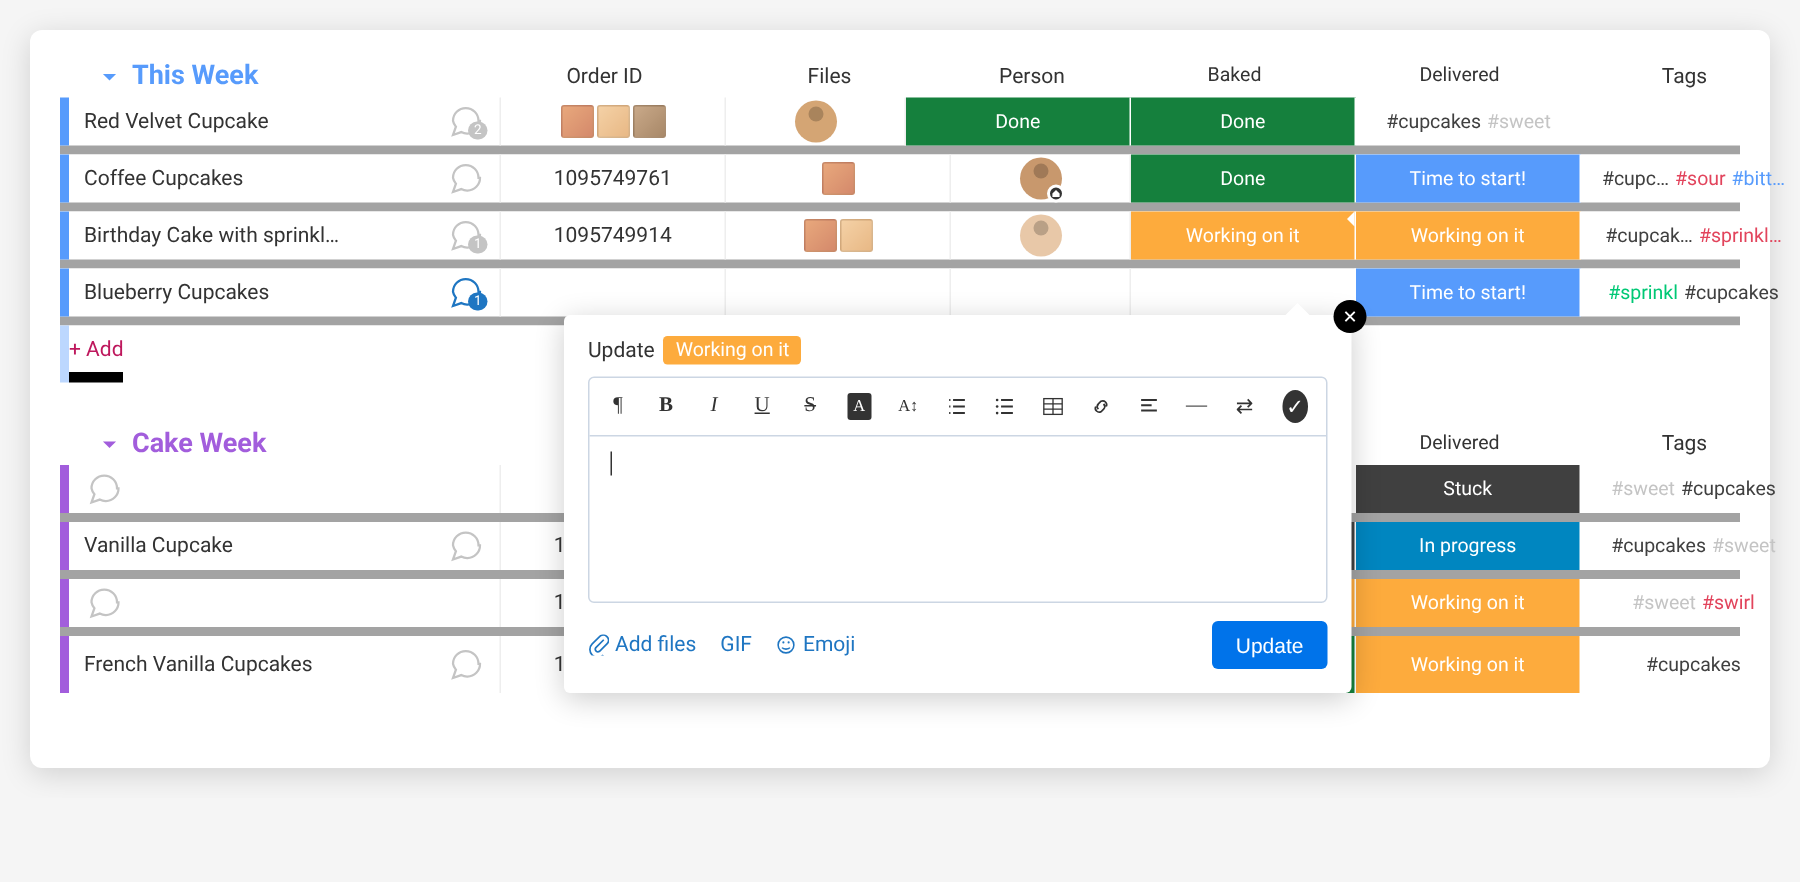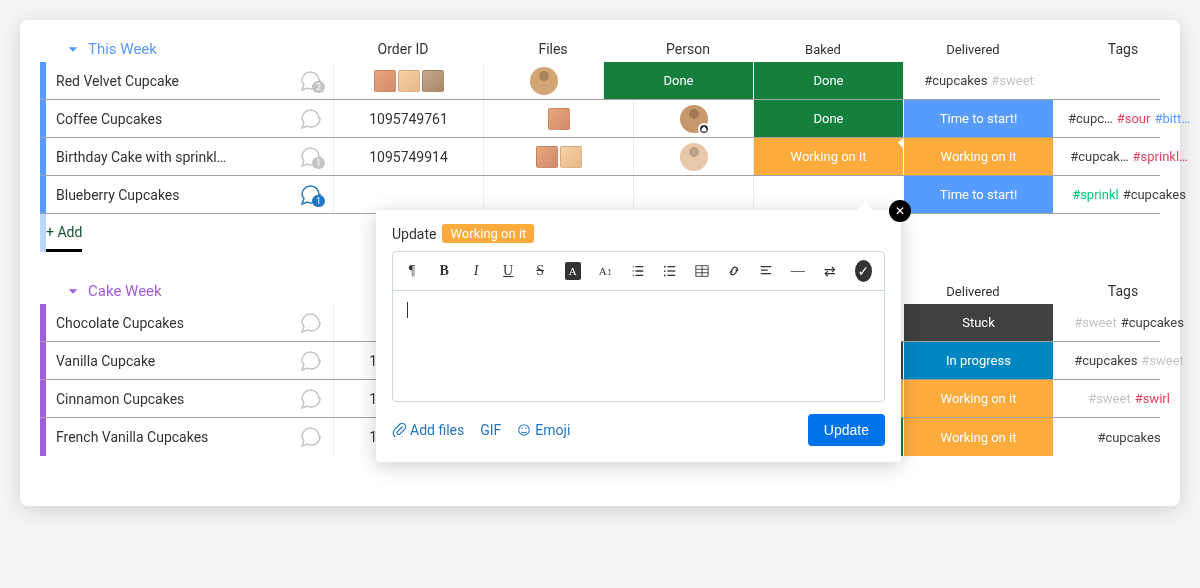--- a/index.html
+++ b/index.html
@@ -2,28 +2,28 @@
 <html><head>
 <meta charset="utf-8">
 <style>
 *{box-sizing:border-box;margin:0;padding:0}
 body{font-family:-apple-system,BlinkMacSystemFont,"Segoe UI",Roboto,sans-serif;background:#f5f5f5;padding:20px;font-size:14px;color:#333}
 .board{background:#fff;border-radius:8px;box-shadow:0 4px 20px rgba(0,0,0,.15);padding:20px;width:1160px;margin:0 auto;position:relative}
 .group{margin-bottom:30px}
 .group-header{display:flex;align-items:center}
 .chevron-icon{width:18px;height:18px;margin-right:6px;display:flex;align-items:center;justify-content:center}
 .chevron-icon svg{width:14px;height:14px}
-.group-title{font-size:15px;font-weight:400}
+.group-title{font-size:18px;font-weight:700}
 .g-blue .group-title{color:#579bfc}
 .g-blue .chevron-icon svg{fill:#579bfc}
 .g-purple .group-title{color:#a25ddc}
 .g-purple .chevron-icon svg{fill:#a25ddc}
 .head-row{display:flex;align-items:center;padding:0 0 4px;color:#333;font-weight:400}
 .head-row .name-col{padding-left:24px}
-.row{display:flex;align-items:stretch;background:#fff;border-bottom:1px solid #a3a3a3;height:38px}
+.row{display:flex;align-items:stretch;background:#fff;border-bottom:6px solid #a3a3a3;height:38px}
 .row:last-child{border-bottom:none}
 .color-bar{width:6px;flex-shrink:0}
 .g-blue .color-bar{background:#579bfc}
 .g-purple .color-bar{background:#a25ddc}
 .name-col{width:288px;flex-shrink:0;display:flex;align-items:center;padding:0 8px 0 10px;border-right:1px solid #eee}
 .row-name{flex:1;white-space:nowrap;overflow:hidden;text-overflow:ellipsis;color:#333}
 .comment-icon{width:28px;height:28px;display:flex;align-items:center;justify-content:center;color:#c4c4c4;position:relative}
 .comment-icon svg{width:24px;height:24px;stroke:currentColor;fill:none}
 .comment-icon.active{color:#1f76c2}
 .comment-badge{position:absolute;bottom:2px;right:0;background:#c4c4c4;color:#fff;border-radius:8px;font-size:9px;padding:0 4px;min-width:12px;text-align:center;line-height:12px}
@@ -49,21 +49,21 @@
 .st-inprogress{background:#0086c0}
 .corner-tri{position:absolute;top:0;right:0;width:0;height:0;border-style:solid;border-width:0 10px 10px 0;border-color:transparent #fff transparent transparent}
 .corner-tri::after{content:"";position:absolute;top:0;right:-10px;width:0;height:0;border-style:solid;border-width:0 0 10px 10px;border-color:transparent transparent transparent #fdab3d}
 .tags-col{width:150px;flex-shrink:0;display:flex;align-items:center;justify-content:center;gap:4px;padding:0 6px;overflow:hidden;white-space:nowrap}
 .tag{font-size:13px}
 .tag-gray{color:#c4c4c4}
 .tag-purple{color:#404040}
 .tag-blue{color:#579bfc}
 .tag-red{color:#e2445c}
 .tag-green{color:#00c875}
-.add-row{display:flex;align-items:center;height:38px;padding-left:18px;color:#14532d;border-bottom:3px solid #000000}
+.add-row{display:flex;align-items:center;height:38px;padding-left:18px;color:#be185d;border-bottom:7px solid #000000}
 .add-row-inner{padding-left:0}
 
 .popover{position:absolute;top:190px;left:356px;width:525px;background:#fff;border-radius:4px;box-shadow:0 4px 20px rgba(0,0,0,.2);z-index:10}
 .pop-arrow{position:absolute;top:-8px;right:28px;width:0;height:0;border-style:solid;border-width:0 8px 8px;border-color:transparent transparent #fff}
 .pop-close{position:absolute;top:-10px;right:-10px;width:22px;height:22px;border-radius:50%;background:#000;color:#fff;display:flex;align-items:center;justify-content:center;font-size:12px;cursor:pointer}
 .pop-header{padding:14px 16px 8px;display:flex;align-items:center;gap:6px}
 .pop-pill{background:#fdab3d;color:#fff;padding:2px 8px;border-radius:3px;font-size:13px}
 .editor{margin:0 16px;border:1px solid #ccd6e3;border-radius:4px}
 .toolbar{display:flex;align-items:center;gap:18px;padding:8px 12px;border-bottom:1px solid #ccd6e3;color:#333}
 .tb-btn{width:18px;height:18px;display:flex;align-items:center;justify-content:center;font-family:serif;cursor:pointer}
@@ -223,21 +223,20 @@
           <div class="orderid-col">Order ID</div>
           <div class="files-col">Files</div>
           <div class="person-col">Person</div>
           <div class="status-col">Baked</div>
           <div class="status-col">Delivered</div>
           <div class="tags-col">Tags</div>
         </div>
         <div class="row">
           <div class="color-bar"></div>
           <div class="name-col">
-            <span class="row-name">Chocolate Cupcakes</span>
             <span class="comment-icon">
               <svg viewBox="0 0 24 24">
                 <path d="M21 11.5a8.38 8.38 0 01-8.5 8.5 8.5 8.5 0 01-4-.95L3 21l1.95-5.5A8.38 8.38 0 013 11.5a8.5 8.5 0 0117 0z" stroke-width="1.5"></path>
               </svg>
             </span>
           </div>
           <div class="orderid-col"></div>
           <div class="files-col"></div>
           <div class="person-col"></div>
           <div class="status-col" style="background:transparent"></div>
@@ -274,21 +273,20 @@
           <div class="status-col st-stuck">Stuck</div>
           <div class="status-col st-inprogress">In progress</div>
           <div class="tags-col">
             <span class="tag tag-purple">#cupcakes</span>
             <span class="tag tag-gray">#sweet</span>
           </div>
         </div>
         <div class="row">
           <div class="color-bar"></div>
           <div class="name-col">
-            <span class="row-name">Cinnamon Cupcakes</span>
             <span class="comment-icon">
               <svg viewBox="0 0 24 24">
                 <path d="M21 11.5a8.38 8.38 0 01-8.5 8.5 8.5 8.5 0 01-4-.95L3 21l1.95-5.5A8.38 8.38 0 013 11.5a8.5 8.5 0 0117 0z" stroke-width="1.5"></path>
               </svg>
             </span>
           </div>
           <div class="orderid-col">1095750096</div>
           <div class="files-col">
             <span class="file-thumb t1"></span>
           </div>

